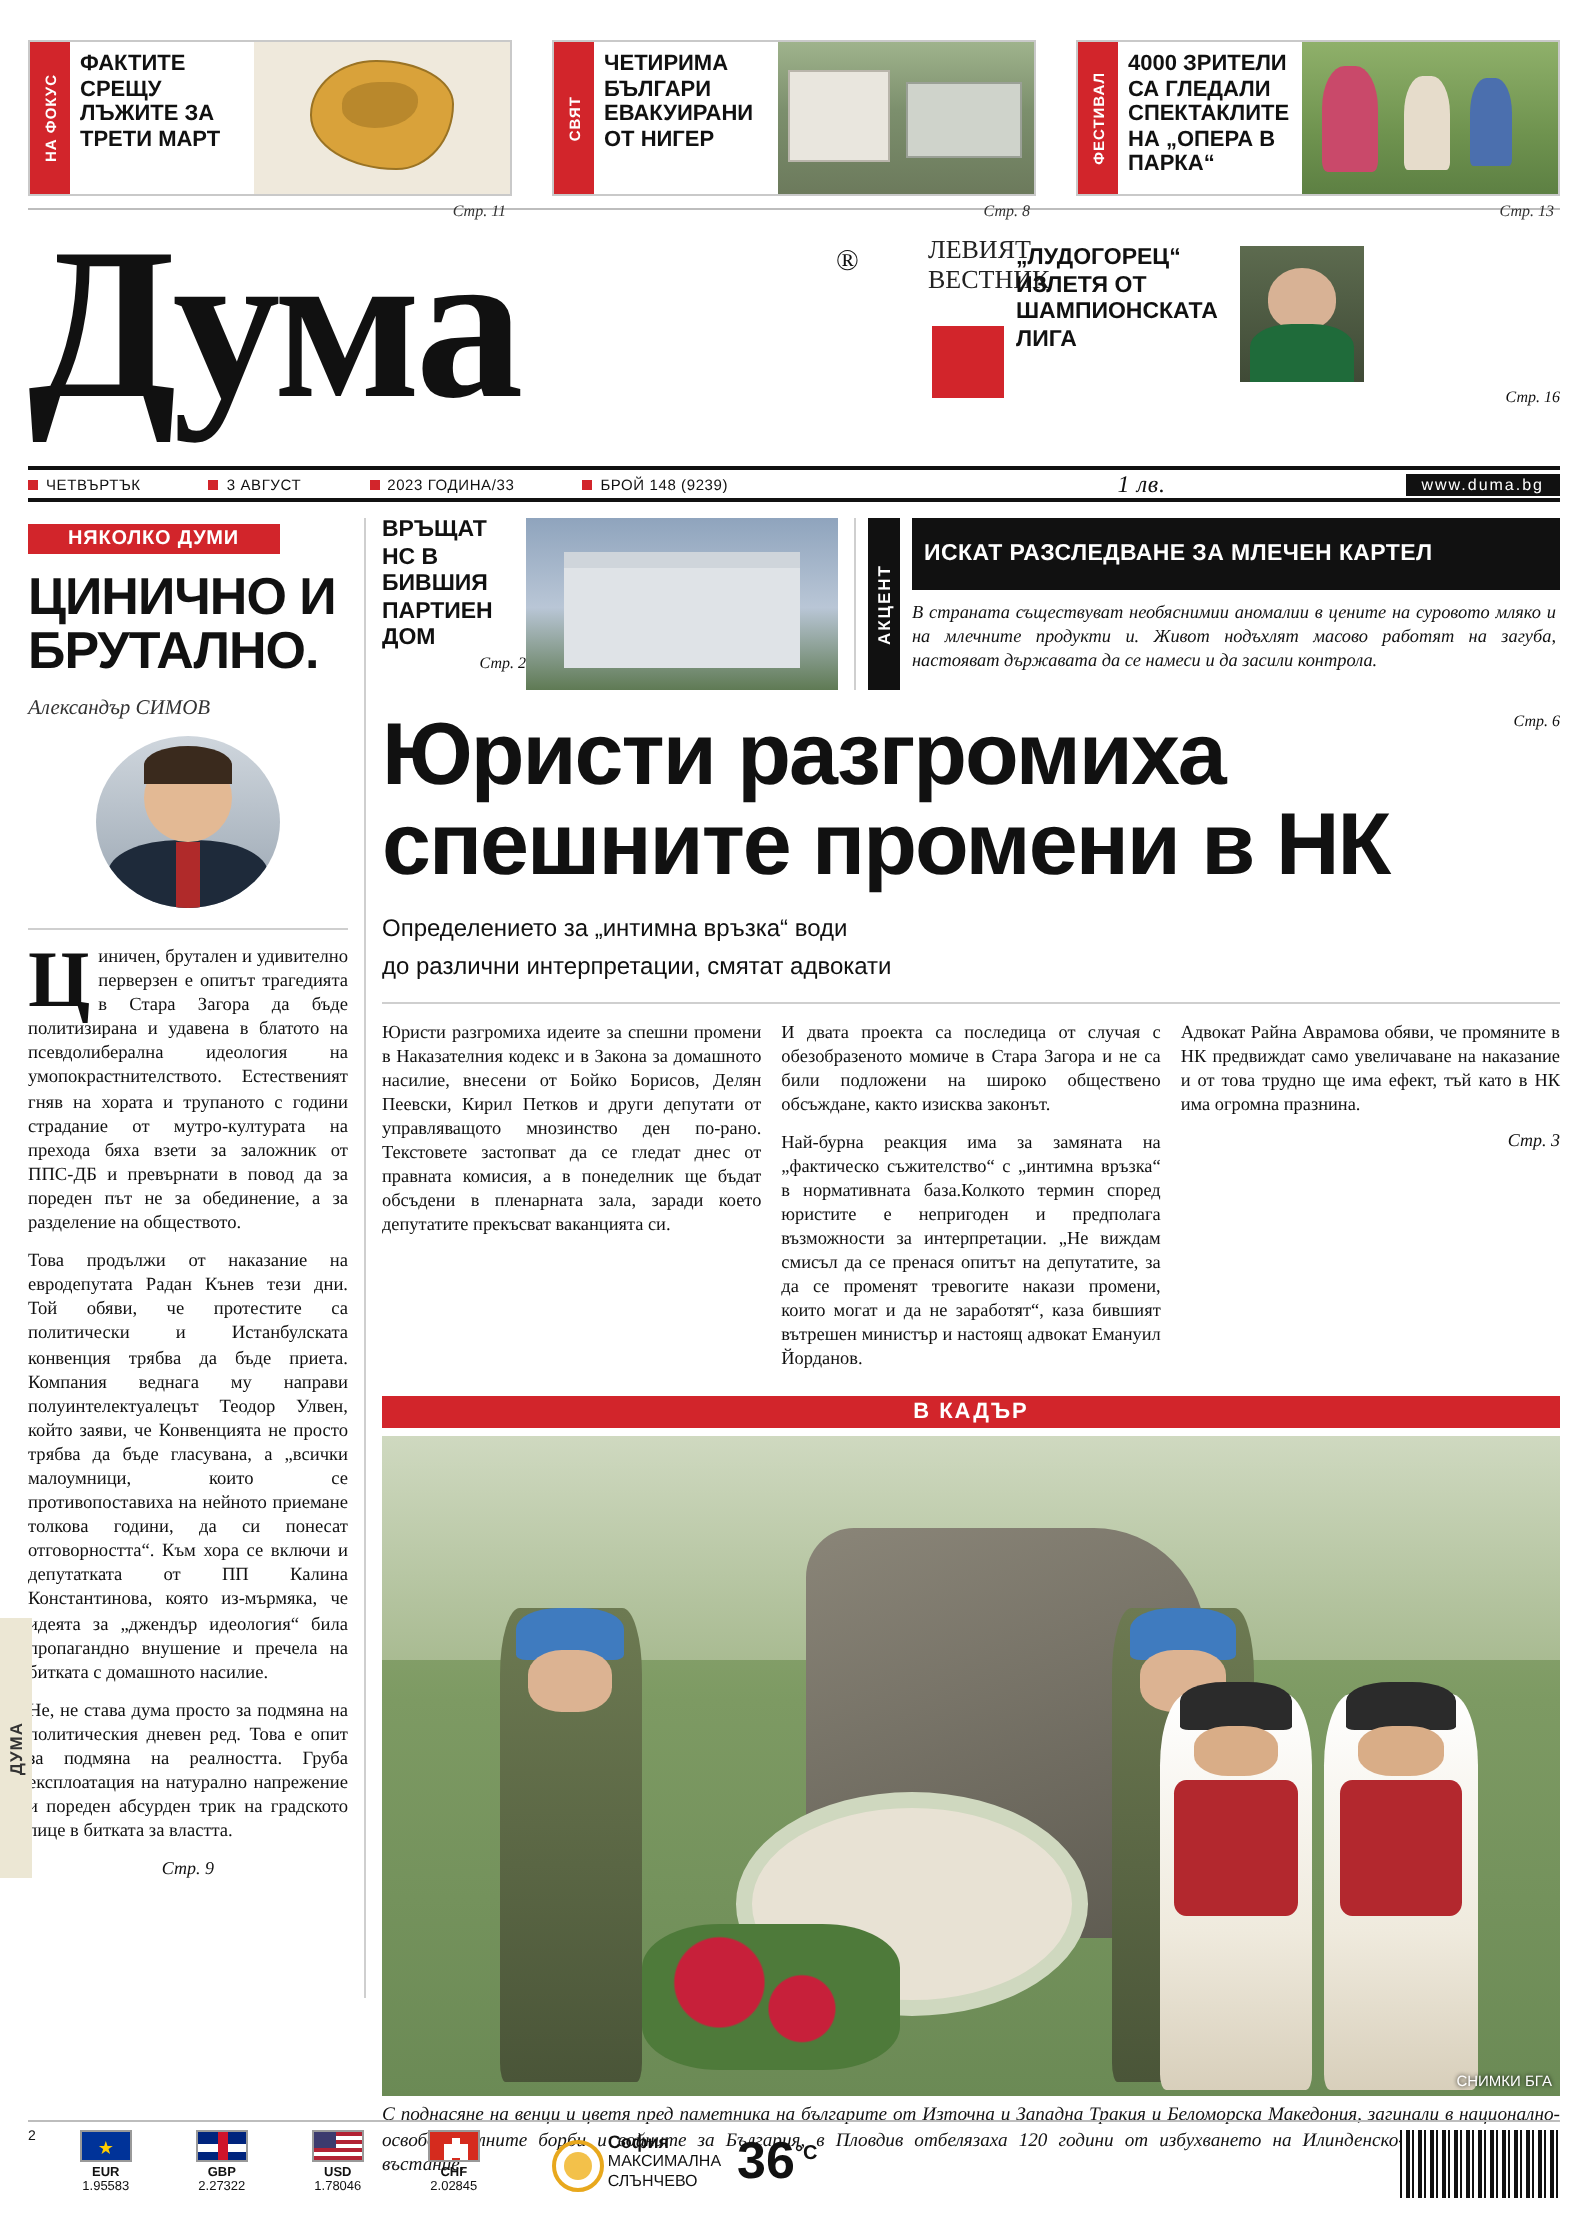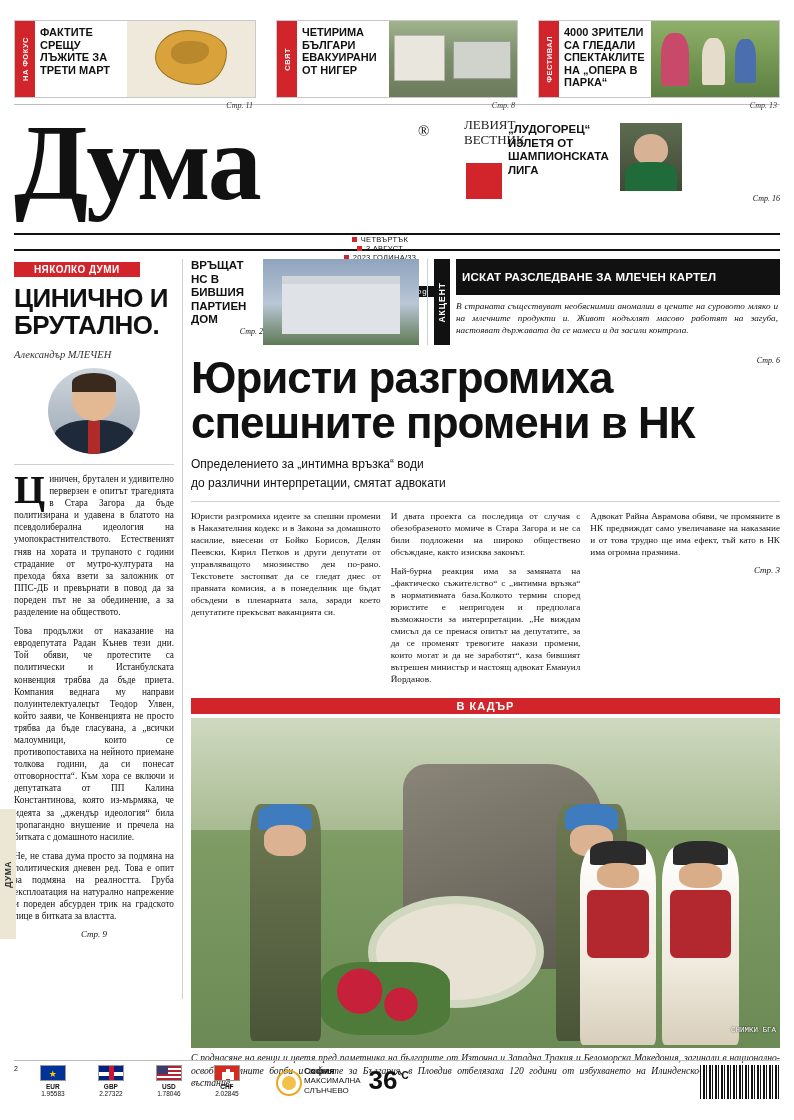--- a/index.html
+++ b/index.html
@@ -176,21 +176,20 @@
     display: flex;
     align-items: center;
     border-top: 2px solid #111;
     border-bottom: 2px solid #111;
     height: 18px;
     margin-top: 4px;
     font-family: "Liberation Sans", sans-serif;
     font-size: 7.5px;
     letter-spacing: .3px;
     color: #111;
-    flex-direction: column;
   }
   .infobar .it { display:flex; align-items:center; gap:4px; margin-right: 34px; }
   .infobar .sq { width:5px; height:5px; background:#d2252b; display:inline-block; }
   .infobar .price { font-family:"Liberation Serif",serif; font-style:italic; font-size:12px; margin-left:auto; margin-right: 120px;}
   .infobar .site { background:#111; color:#fff; padding:1px 8px; font-size:8px; letter-spacing:1px; }
 
   
   .main {
     display: flex;
     margin-top: 8px;
@@ -347,22 +346,22 @@
   .s1 { left:10%; }
   .s2 { left:62%; }
   .folk { position:absolute; bottom:1%; width:13%; height:60%;
      background:linear-gradient(180deg,#ffffff 0%,#efeadd 60%,#d8cfbb 100%); border-radius:18% 18% 4% 4%;}
   .folk .hat2 { position:absolute; left:14%; top:-3%; width:72%; height:12%; background:#2b2b2b; border-radius:40% 40% 8% 8%;}
   .folk .face2 { position:absolute; left:22%; top:8%; width:56%; height:13%; background:#d9ad87; border-radius:40%;}
   .folk .vest { position:absolute; left:10%; top:22%; width:80%; height:34%; background:#b3282e; border-radius:10%;}
   .f1 { left:66%; }
   .f2 { left:80%; }
   .mp-credit {
-    position:absolute; right:4px; bottom:14px;
-    color:#fff; font-size:7.5px; font-family:Liberation Mono, monospace;
+    position:absolute; right:4px; bottom:3px;
+    color:#fff; font-size:7.5px; font-family:Liberation Sans, sans-serif;
     text-shadow: 0 0 2px #000;
   }
   .mp-caption {
     font-style: italic; font-size: 9.6px; line-height: 12.6px;
     text-align: justify; margin-top: 4px;
   }
 
   
   .footer {
     position:absolute; left:14px; right:14px; bottom: 6px;
@@ -485,21 +484,21 @@
       </div>
     <div class="price">1 лв.</div>
     <div class="site">www.duma.bg</div>
   </div>
 
   <div class="main">
 
     <div class="col-left">
       <div class="kicker">НЯКОЛКО ДУМИ</div>
       <div class="op-title">ЦИНИЧНО И БРУТАЛНО.</div>
-      <div class="op-author">Александър МЛЕЧЕН</div>
+      <div class="op-author">Александър СИМОВ</div>
       <div class="op-portrait">
         <div class="suit"></div>
           <div class="head"></div>
           <div class="hair"></div>
           <div class="tie"></div>
       </div>
       <div class="op-rule"></div>
       <p class="dropcap-p"><span class="dropcap">Ц</span><span>иничен, брутален и удивително перверзен е опитът трагедията в Стара Загора да бъде политизирана и удавена в блатото на псевдолиберална идеология на умопокрастнителството. Естественият гняв на хората и трупаното с години страдание от мутро-културата на прехода бяха взети за заложник от ППС-ДБ и превърнати в повод да за пореден път не за обединение, а за разделение на обществото.</span></p>
       <p class="dropcap-p">Това продължи от наказание на евродепутата Радан Кънев тези дни. Той обяви, че протестите са политически и Истанбулската конвенция трябва да бъде приета. Компания веднага му направи полуинтелектуалецът Теодор Улвен, който заяви, че Конвенцията не просто трябва да бъде гласувана, а „всички малоумници, които се противопоставиха на нейното приемане толкова години, да си понесат отговорността“. Към хора се включи и депутатката от ПП Калина Константинова, която из-мърмяка, че идеята за „джендър идеология“ била пропагандно внушение и пречела на битката с домашното насилие.</p>
       <p class="dropcap-p">Не, не става дума просто за подмяна на политическия дневен ред. Това е опит за подмяна на реалността. Груба експлоатация на натурално напрежение и пореден абсурден трик на градското лице в битката за властта.</p>

